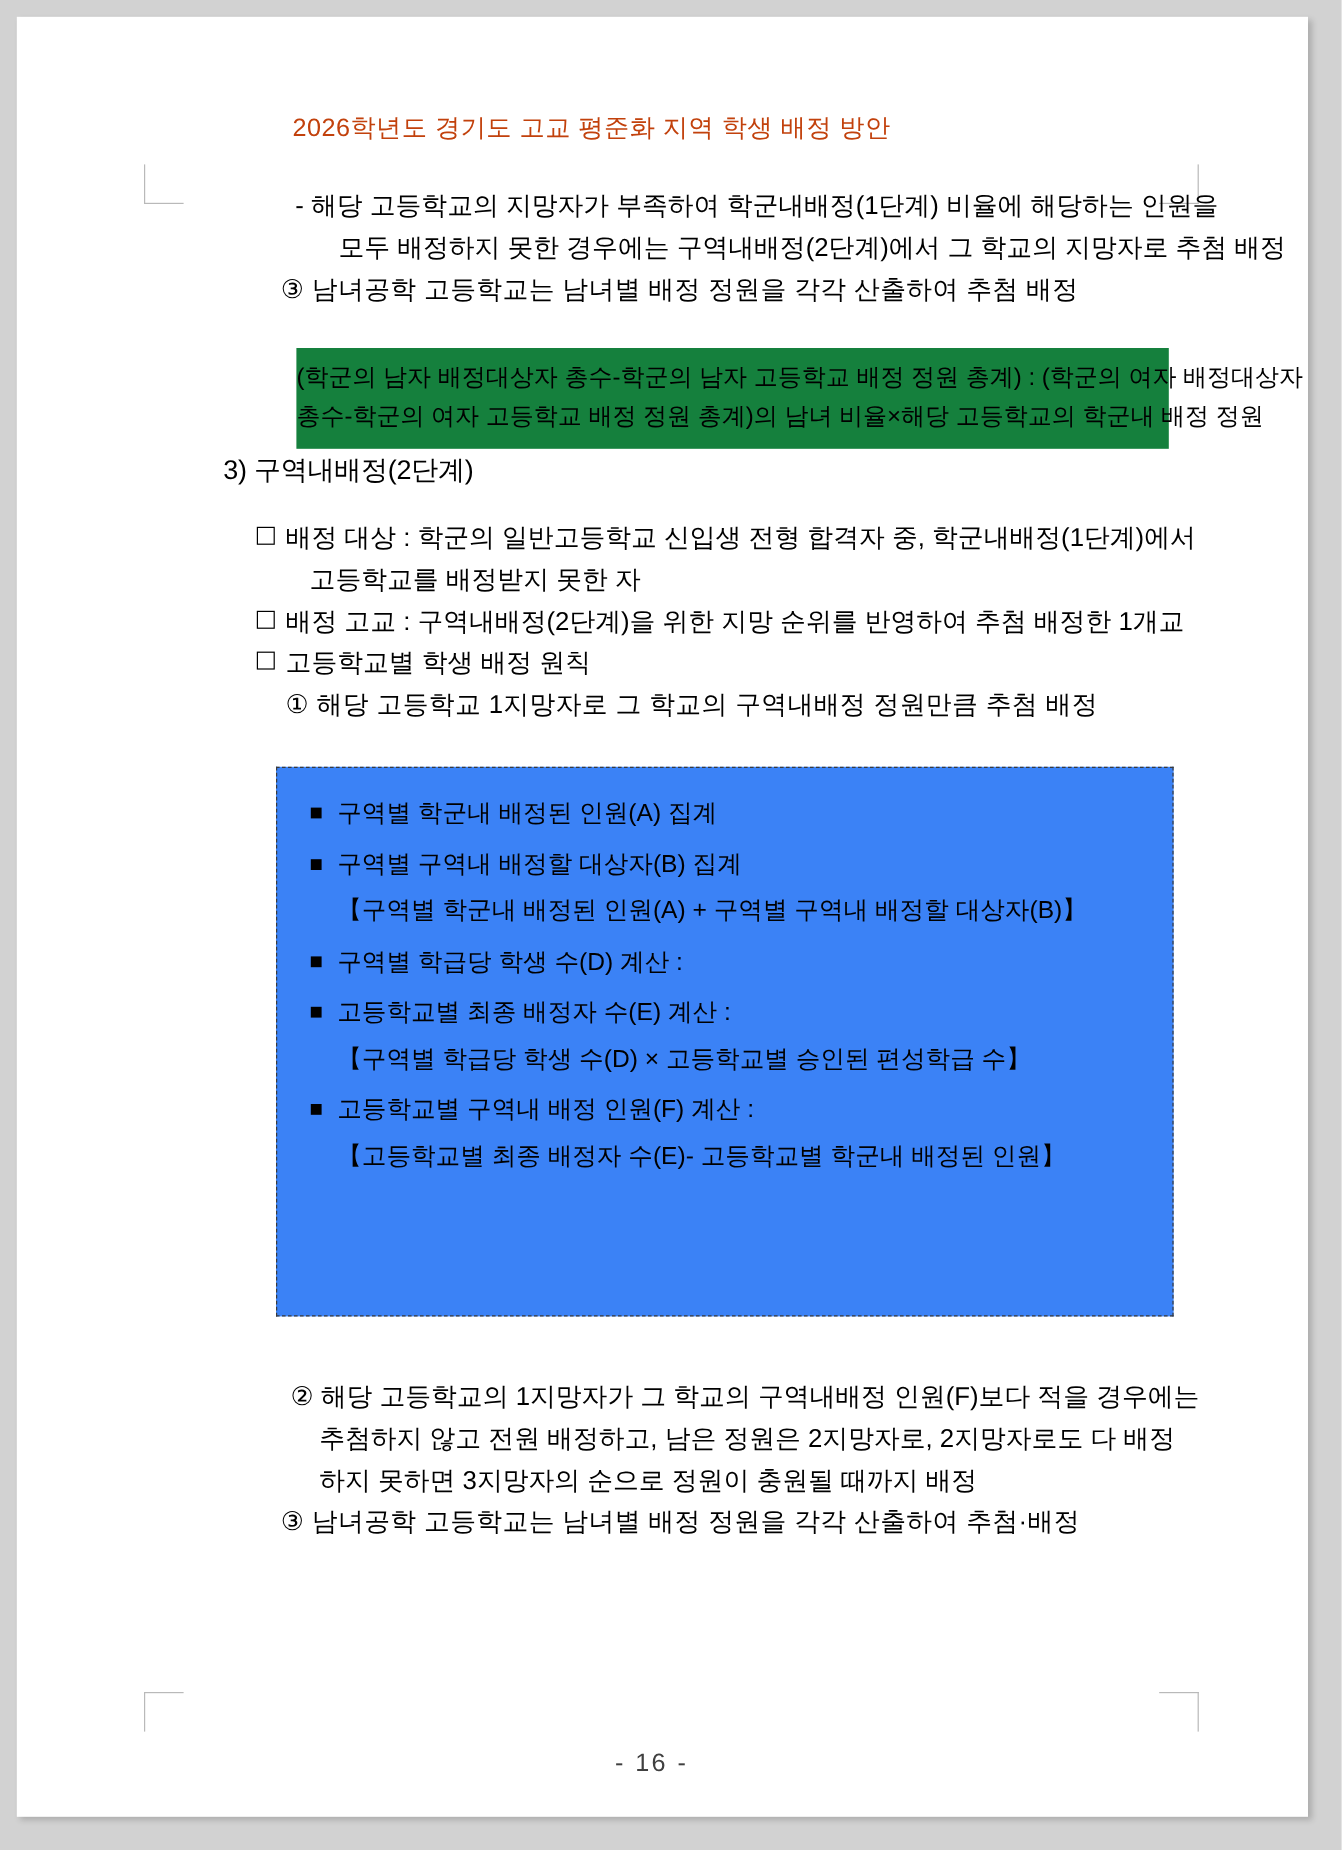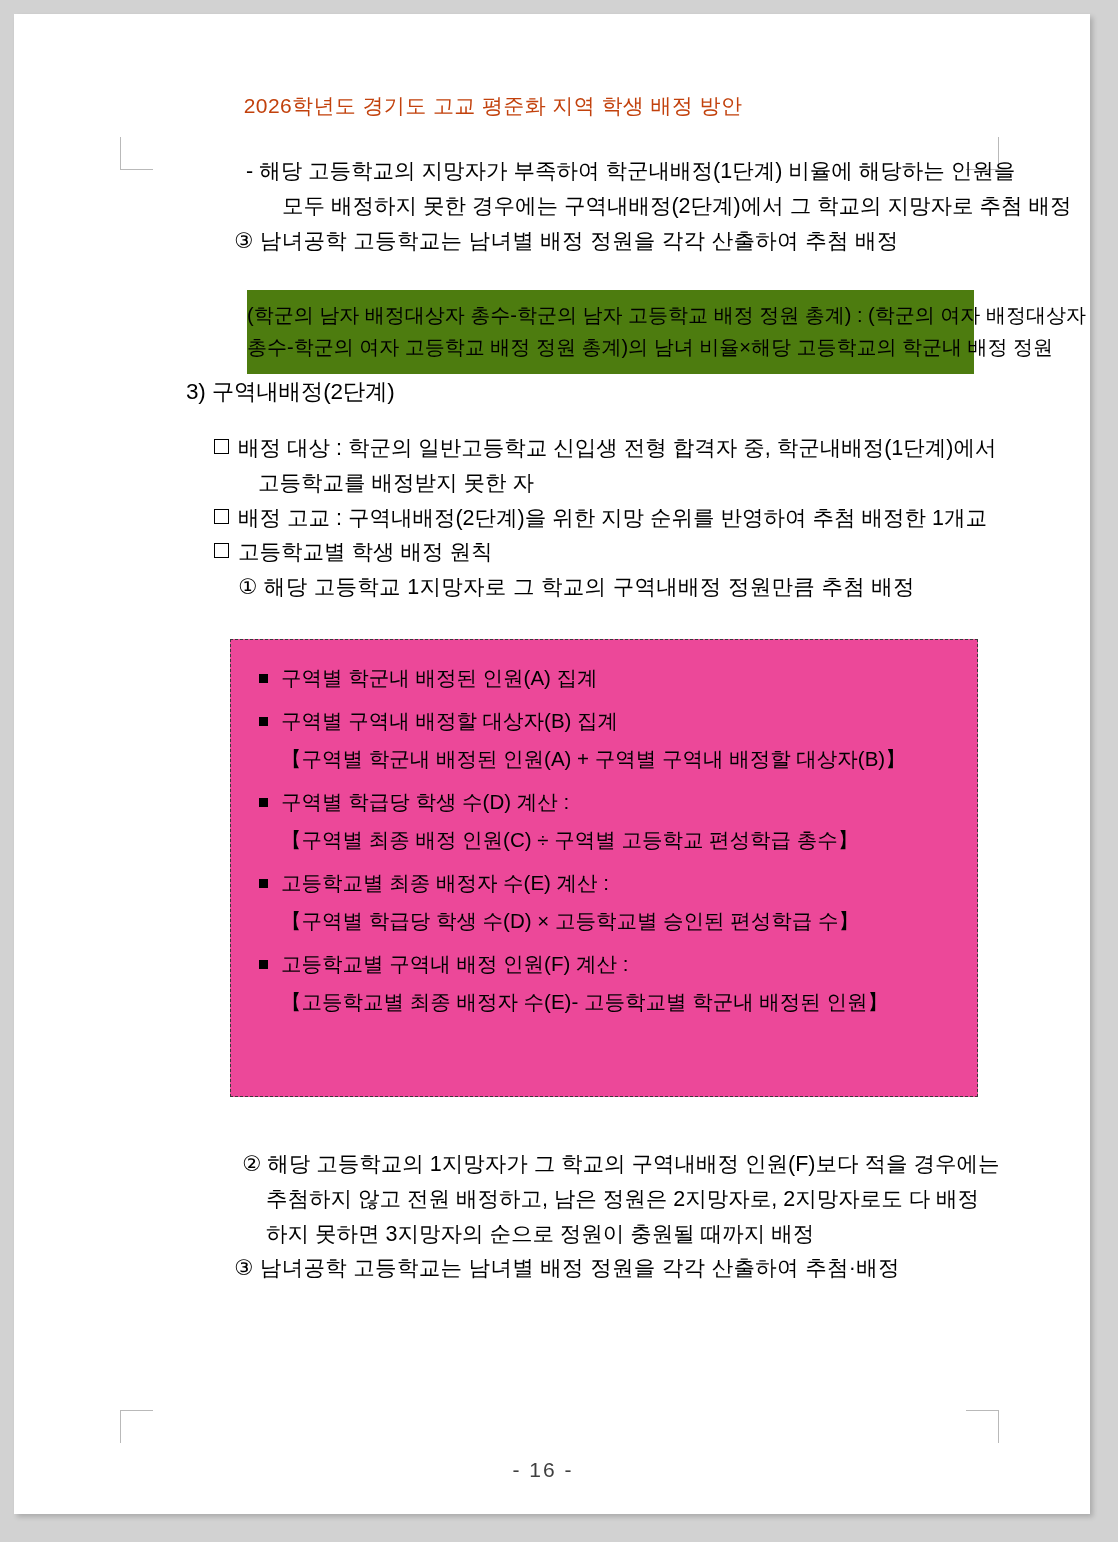--- a/index.html
+++ b/index.html
@@ -89,21 +89,21 @@
     white-space: nowrap;
     letter-spacing: 0.3px;
   }
 
   
   .shaded {
     position: absolute;
     left: 233px;
     top: 144px;
     width: 727px;
-    background: #4d7c0f;
+    background: #15803d;
     padding: 9px 0 10px 0;
     box-sizing: border-box;
     font-size: 20px;
     line-height: 1.62;
     text-align: center;
     color: #000;
   }
   .shaded .sl { white-space: nowrap; display: block; }
 
   
@@ -125,21 +125,21 @@
 
   
   .dash-box {
     position: absolute;
     left: 216px;
     top: 493px;
     width: 748px;
     height: 458px;
     border: 1.4px dashed #3a3a3a;
     box-sizing: border-box;
-    background: #ec4899;
+    background: #3b82f6;
   }
   .dash-box-inner { padding: 28px 0 0 28px; }
   .b-item {
     display: block;
     font-size: 20.5px;
     line-height: 1.0;
     white-space: nowrap;
     margin-bottom: 22px;
   }
   .b-item .sq {
@@ -233,21 +233,20 @@
 
         <span class="b-item">
           <span class="sq"></span><span>구역별 구역내 배정할 대상자(B) 집계</span>
         </span>
 
         <span class="b-sub">【구역별 학군내 배정된 인원(A) + 구역별 구역내 배정할 대상자(B)】</span>
 
         <span class="b-item">
           <span class="sq"></span><span>구역별 학급당 학생 수(D) 계산 :</span>
         </span>
-        <span class="b-sub">【구역별 최종 배정 인원(C) ÷ 구역별 고등학교 편성학급 총수】</span>
 
         <span class="b-item">
           <span class="sq"></span><span>고등학교별 최종 배정자 수(E) 계산 :</span>
         </span>
         <span class="b-sub">【구역별 학급당 학생 수(D) × 고등학교별 승인된 편성학급 수】</span>
 
         <span class="b-item">
           <span class="sq"></span><span>고등학교별 구역내 배정 인원(F) 계산 :</span>
         </span>
         <span class="b-sub">【고등학교별 최종 배정자 수(E)- 고등학교별 학군내 배정된 인원】</span>

